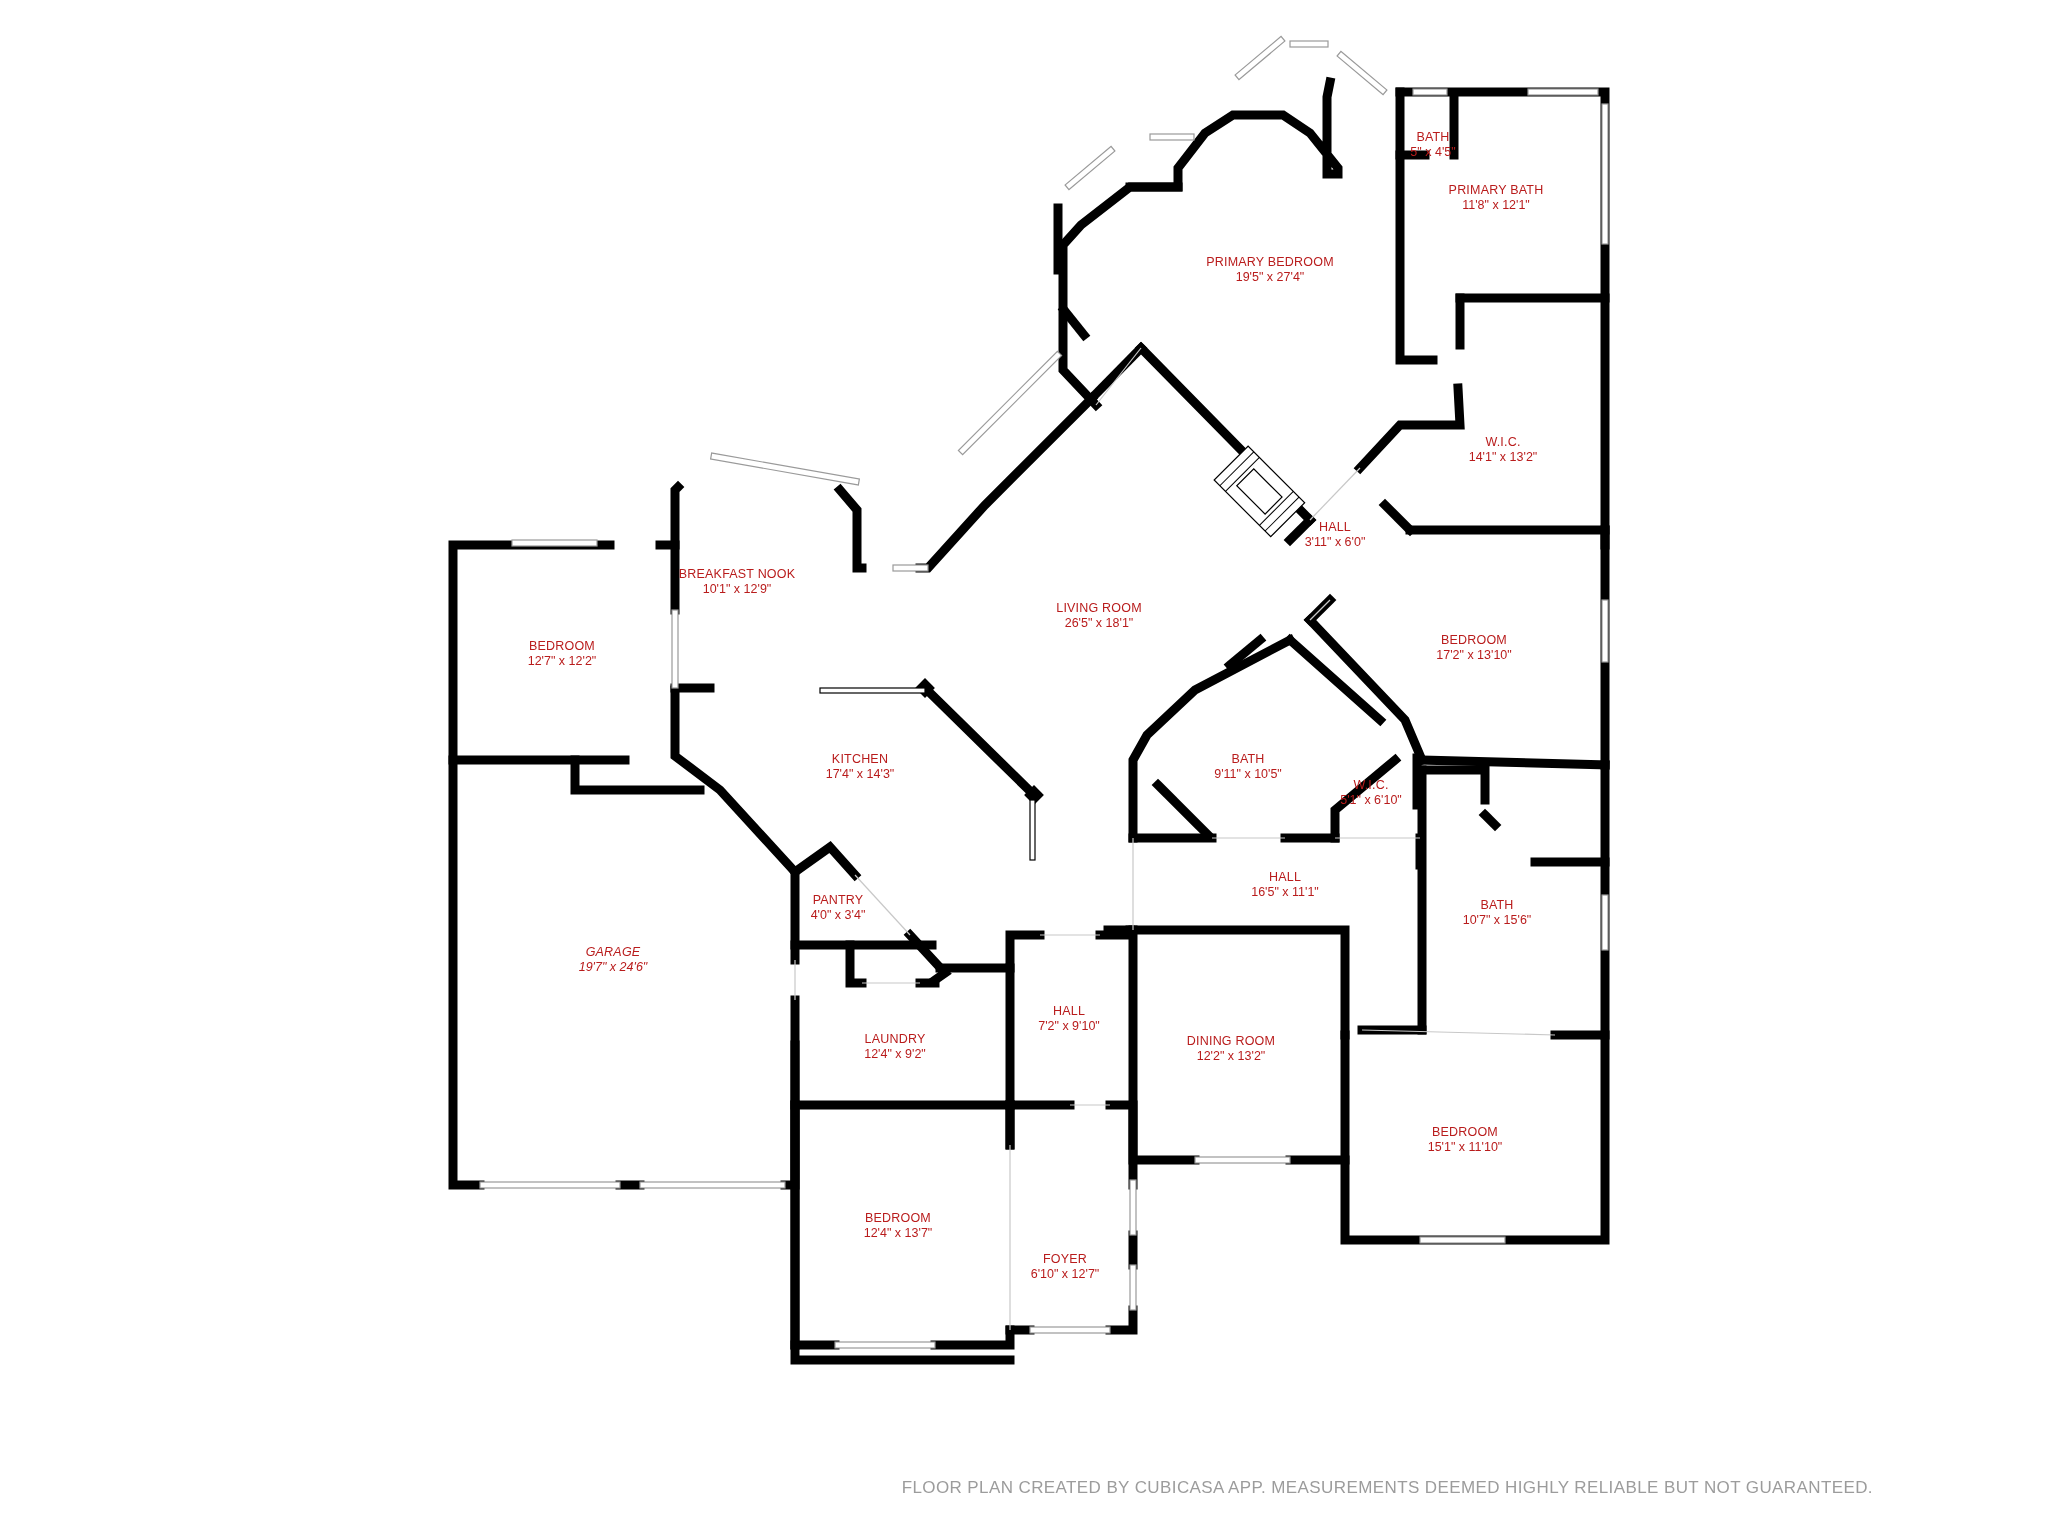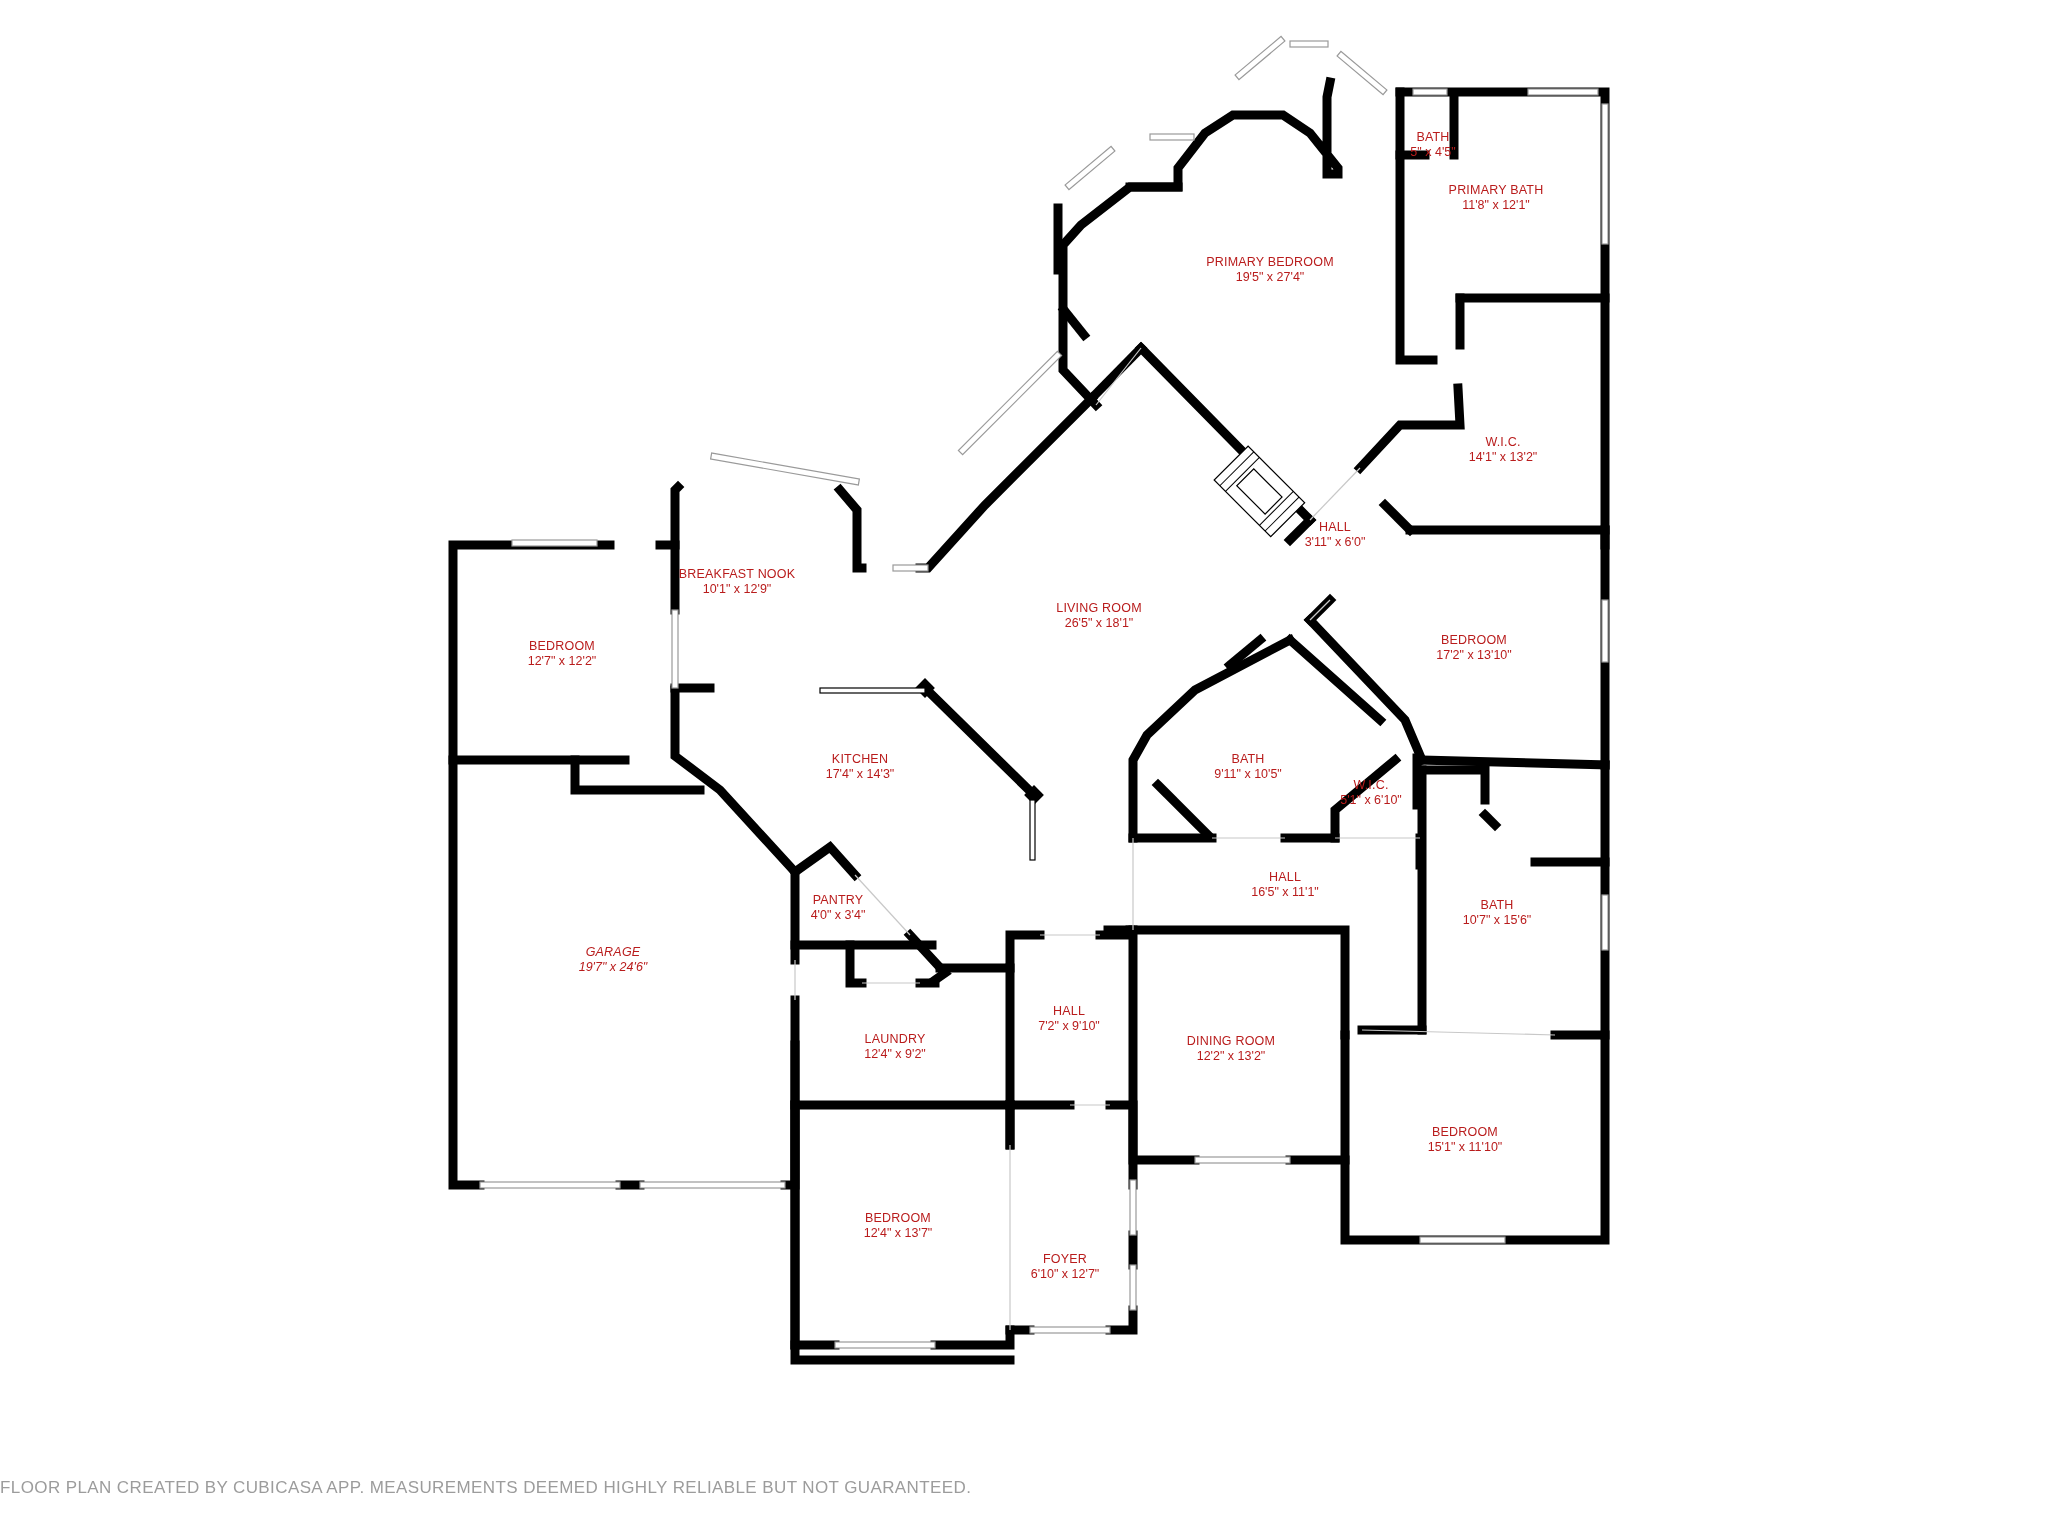--- a/index.html
+++ b/index.html
@@ -4,21 +4,21 @@
 <style>
   html, body { margin:0; padding:0; background:#ffffff; }
   body { width:2048px; height:1535px; position:relative; overflow:hidden; font-family:"Liberation Sans", sans-serif; }
   #plan { position:absolute; left:0; top:0; width:2048px; height:1535px; }
   .wall { stroke:#000; stroke-width:9; fill:none; stroke-linecap:square; stroke-linejoin:miter; }
   .win  { stroke:#9a9a9a; stroke-width:1.2; fill:#fff; }
   .open { stroke:#c8c8c8; stroke-width:1.2; fill:none; }
   .label { position:absolute; transform:translate(-50%,-50%); text-align:center; color:#b91c1c; font-size:12.5px; line-height:15px; white-space:nowrap; }
   .label .n { display:block; letter-spacing:0.2px; }
   .label .d { display:block; }
-  .footer { position:absolute; left:0; width:1873px; top:1478px; text-align:left; color:#9c9c9c; font-size:17px; letter-spacing:0.4px; }
+  .footer { position:absolute; left:0; width:1873px; top:1478px; text-align:right; color:#9c9c9c; font-size:17px; letter-spacing:0.4px; }
 </style>
 </head>
 <body>
 
 <svg id="plan" viewBox="0 0 2048 1535" xmlns="http://www.w3.org/2000/svg">
 
   <g>
 
     <polyline class="wall" points="1096,405 1063,370 1063,245 1081,225 1130,187 1178,187 1178,168 1205,133 1233,115 1283,115 1310,133 1338,168 1338,174 1327,174 1327,97 1330,82"></polyline>
     <polyline class="wall" points="1058,208 1058,270"></polyline>

